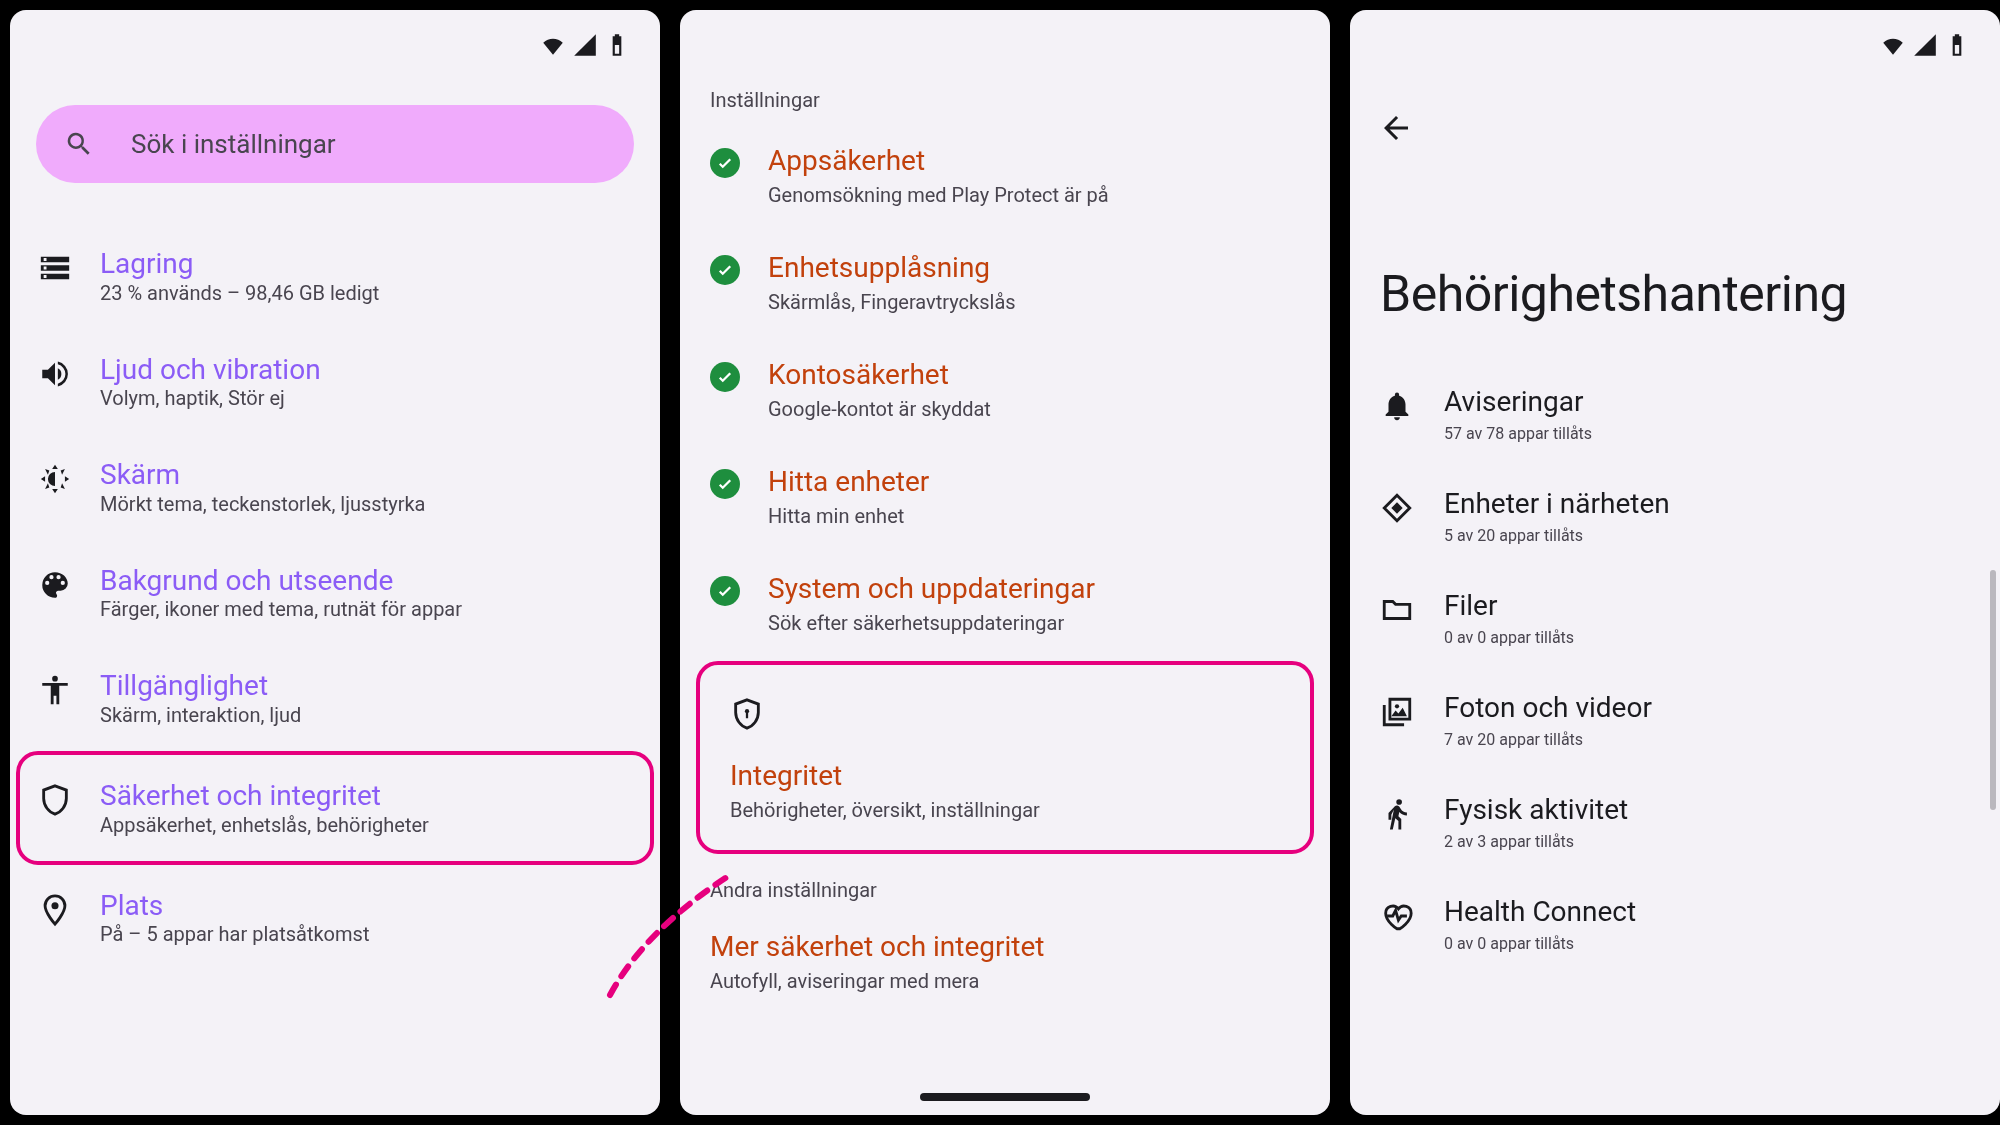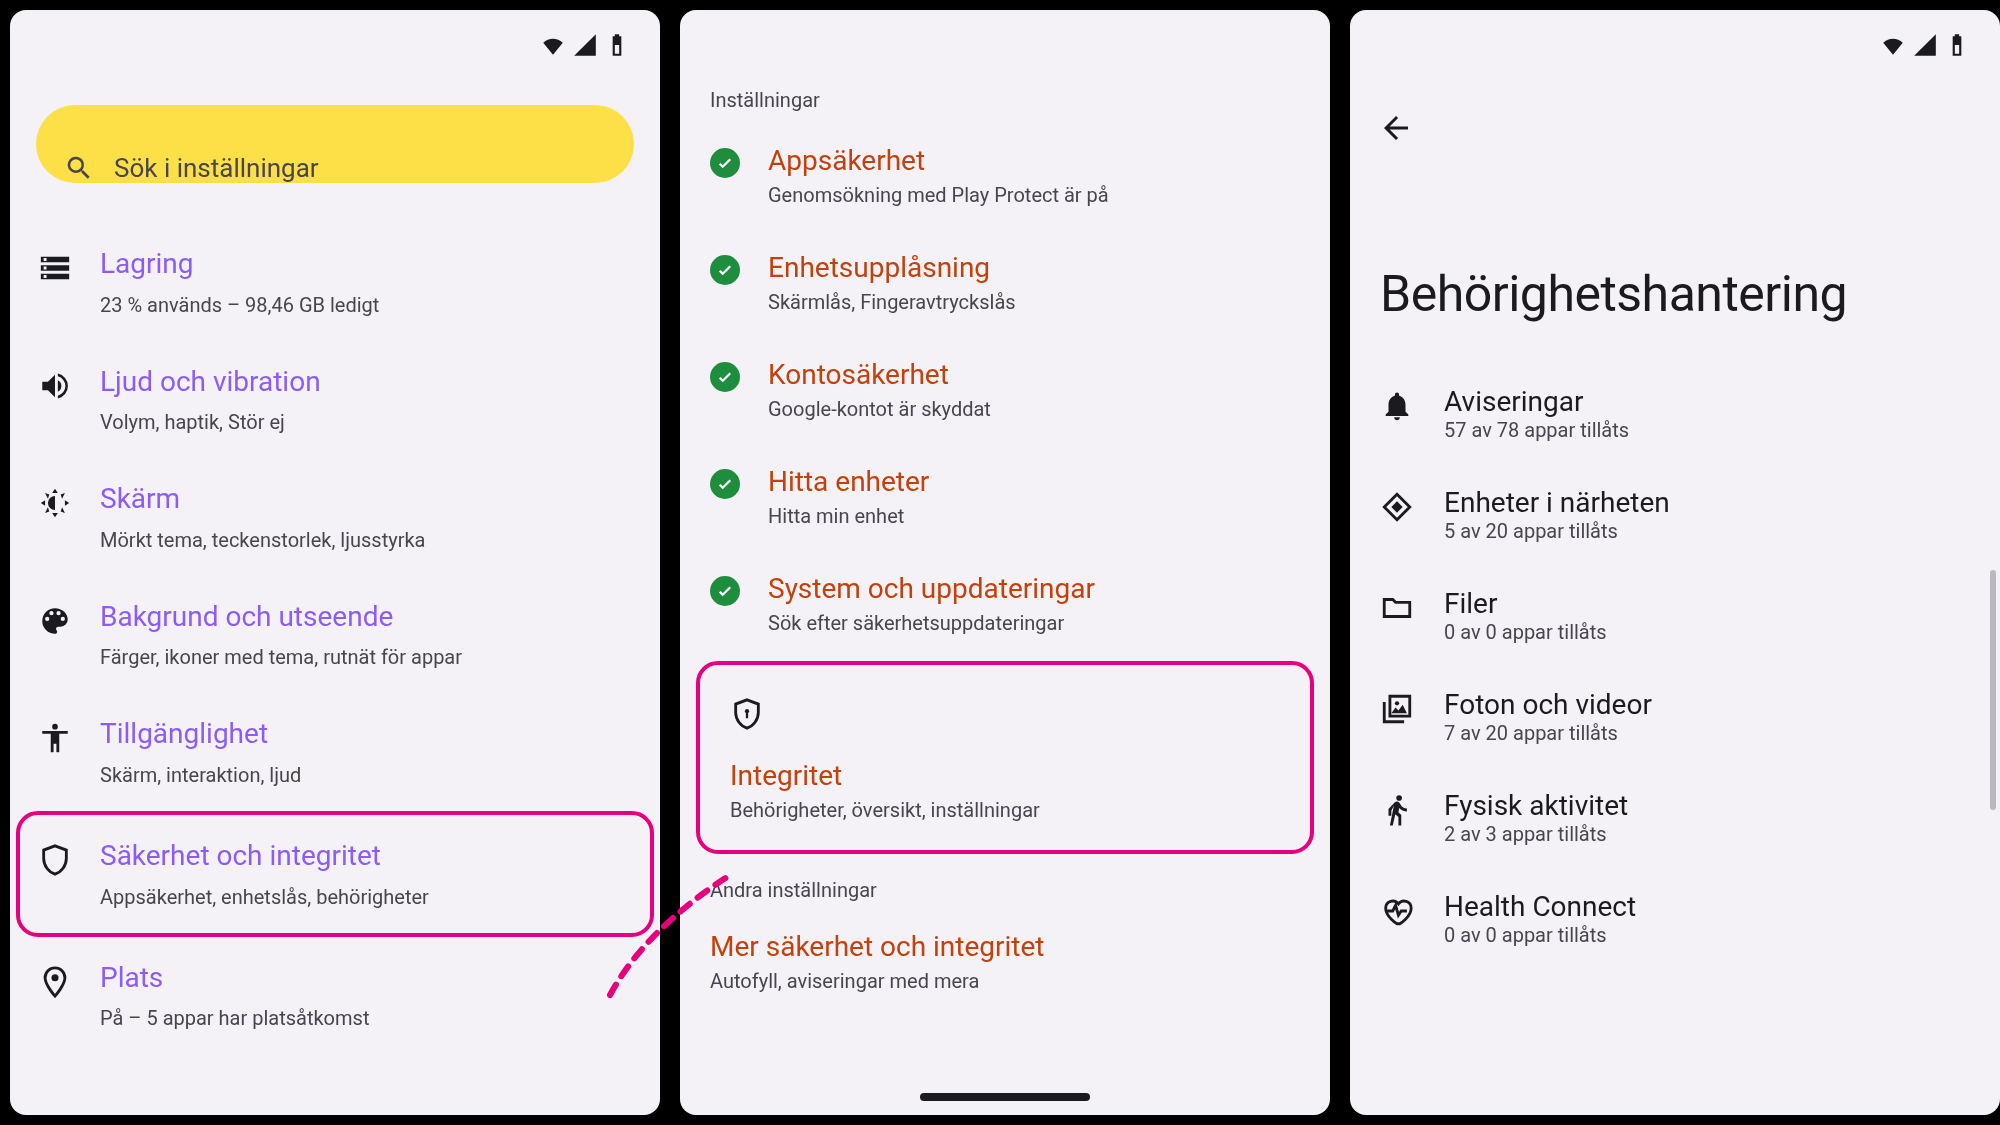--- a/index.html
+++ b/index.html
@@ -39,26 +39,26 @@
     display: flex;
     gap: 6px;
     color: #1b1b1f;
   }
   .statusbar svg { width: 26px; height: 26px; }
 
   
   .search-pill {
     margin: 95px 26px 40px 26px;
     height: 78px;
-    background: #fde047;
+    background: #f0abfc;
     border-radius: 40px;
     display: flex;
-    align-items: flex-end;
+    align-items: center;
     padding: 0 28px;
-    gap: 20px;
+    gap: 37px;
     color: #49454f;
   }
   .search-pill svg { width: 30px; height: 30px; }
   .search-pill span { font-size: 26px; }
 
   
   .list { padding: 0 10px; }
   .row {
     display: flex;
     align-items: flex-start;
@@ -70,21 +70,21 @@
     height: 34px;
     margin-top: 4px;
     flex-shrink: 0;
     color: #1b1b1f;
     display: flex;
     align-items: center;
     justify-content: center;
   }
   .row .icon svg { width: 34px; height: 34px; }
   .row .text .title { font-size: 28px; color: #8b5cf6; line-height: 1.2; }
-  .row .text .sub   { font-size: 20px; color: #49454f; margin-top: 12px; }
+  .row .text .sub   { font-size: 20px; color: #49454f; margin-top: 0; }
 
   .highlight {
     border: 4px solid #e6007e;
     border-radius: 22px;
     margin: 0 -4px;
   }
 
   
   .p2 .hdr { color: #49454f; font-size: 20px; padding: 78px 30px 10px 30px; }
   .p2 .check-row {
@@ -127,21 +127,21 @@
     padding: 255px 30px 40px 30px;
     letter-spacing: -0.5px;
   }
   .p3 .prow {
     display: flex; align-items: flex-start; gap: 30px;
     padding: 22px 30px;
   }
   .p3 .prow .picon { width:34px; height:34px; margin-top:4px; color:#1b1b1f; flex-shrink:0; }
   .p3 .prow .picon svg { width:34px; height:34px; }
   .p3 .prow .title { font-size: 28px; color:#1b1b1f; }
-  .p3 .prow .sub { font-size: 20px; color:#49454f; }
+  .p3 .prow .sub { font-size: 16px; color:#49454f; margin-top:6px; }
 
   
   .connector {
     position: absolute;
     left: 605px; top: 870px;
     width: 130px; height: 130px;
     pointer-events: none;
     z-index: 50;
   }
 

